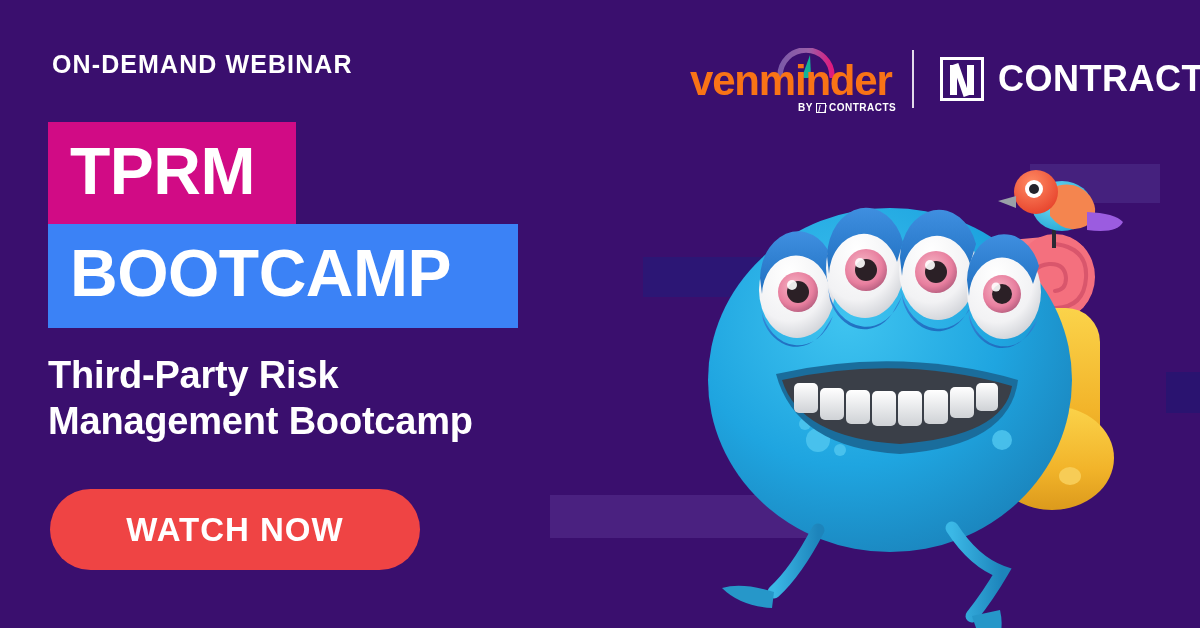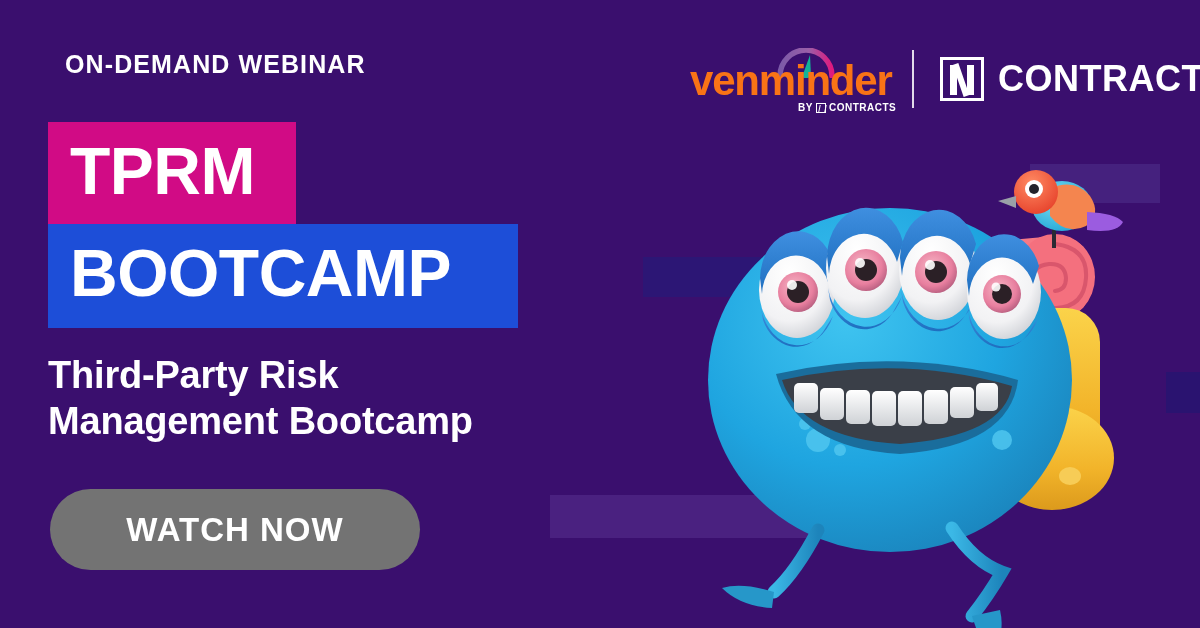--- a/index.html
+++ b/index.html
@@ -21,21 +21,21 @@
 
   
   .band { position:absolute; }
   .band-a { left:643px;  top:257px; width:262px; height:40px; background:#2c1675; }
   .band-b { left:1030px; top:164px; width:130px; height:39px; background:#45217e; }
   .band-c { left:550px;  top:495px; width:372px; height:43px; background:#4a2180; }
   .band-d { left:1166px; top:372px; width:34px;  height:41px; background:#2a1370; }
 
   
   .eyebrow {
-    position:absolute; left:65px; top:52px;
+    position:absolute; left:52px; top:52px;
     font-size:25px; font-weight:bold; letter-spacing:1.1px;
     color:#ffffff; line-height:1;
   }
 
   .titlewrap { position:absolute; left:48px; top:122px; }
 
   .tag {
     display:block;
     color:#ffffff;
     font-weight:bold;
@@ -43,37 +43,37 @@
     white-space:nowrap;
   }
   .tag-tprm {
     background:#d10b85;
     width:248px;
     padding:16px 22px 20px 22px;
     font-size:66px;
     letter-spacing:-0.5px;
   }
   .tag-bootcamp {
-    background:#1d4ed8;
+    background:#3b82f6;
     width:470px;
     padding:16px 22px 22px 22px;
     font-size:66px;
     letter-spacing:-0.5px;
   }
 
   .subtitle {
     position:absolute; left:48px; top:352px;
     font-size:38px; font-weight:bold; color:#ffffff;
     line-height:1.22; letter-spacing:-0.2px;
   }
 
   .cta {
     position:absolute; left:50px; top:489px;
     width:370px; height:81px;
-    background:#737373;
+    background:#ef4444;
     border:none; border-radius:41px;
     color:#ffffff; font-size:33px; font-weight:bold;
     letter-spacing:1px;
     font-family:"Liberation Sans", sans-serif;
     cursor:pointer;
     display:flex; align-items:center; justify-content:center;
   }
 
   
   .logos {

